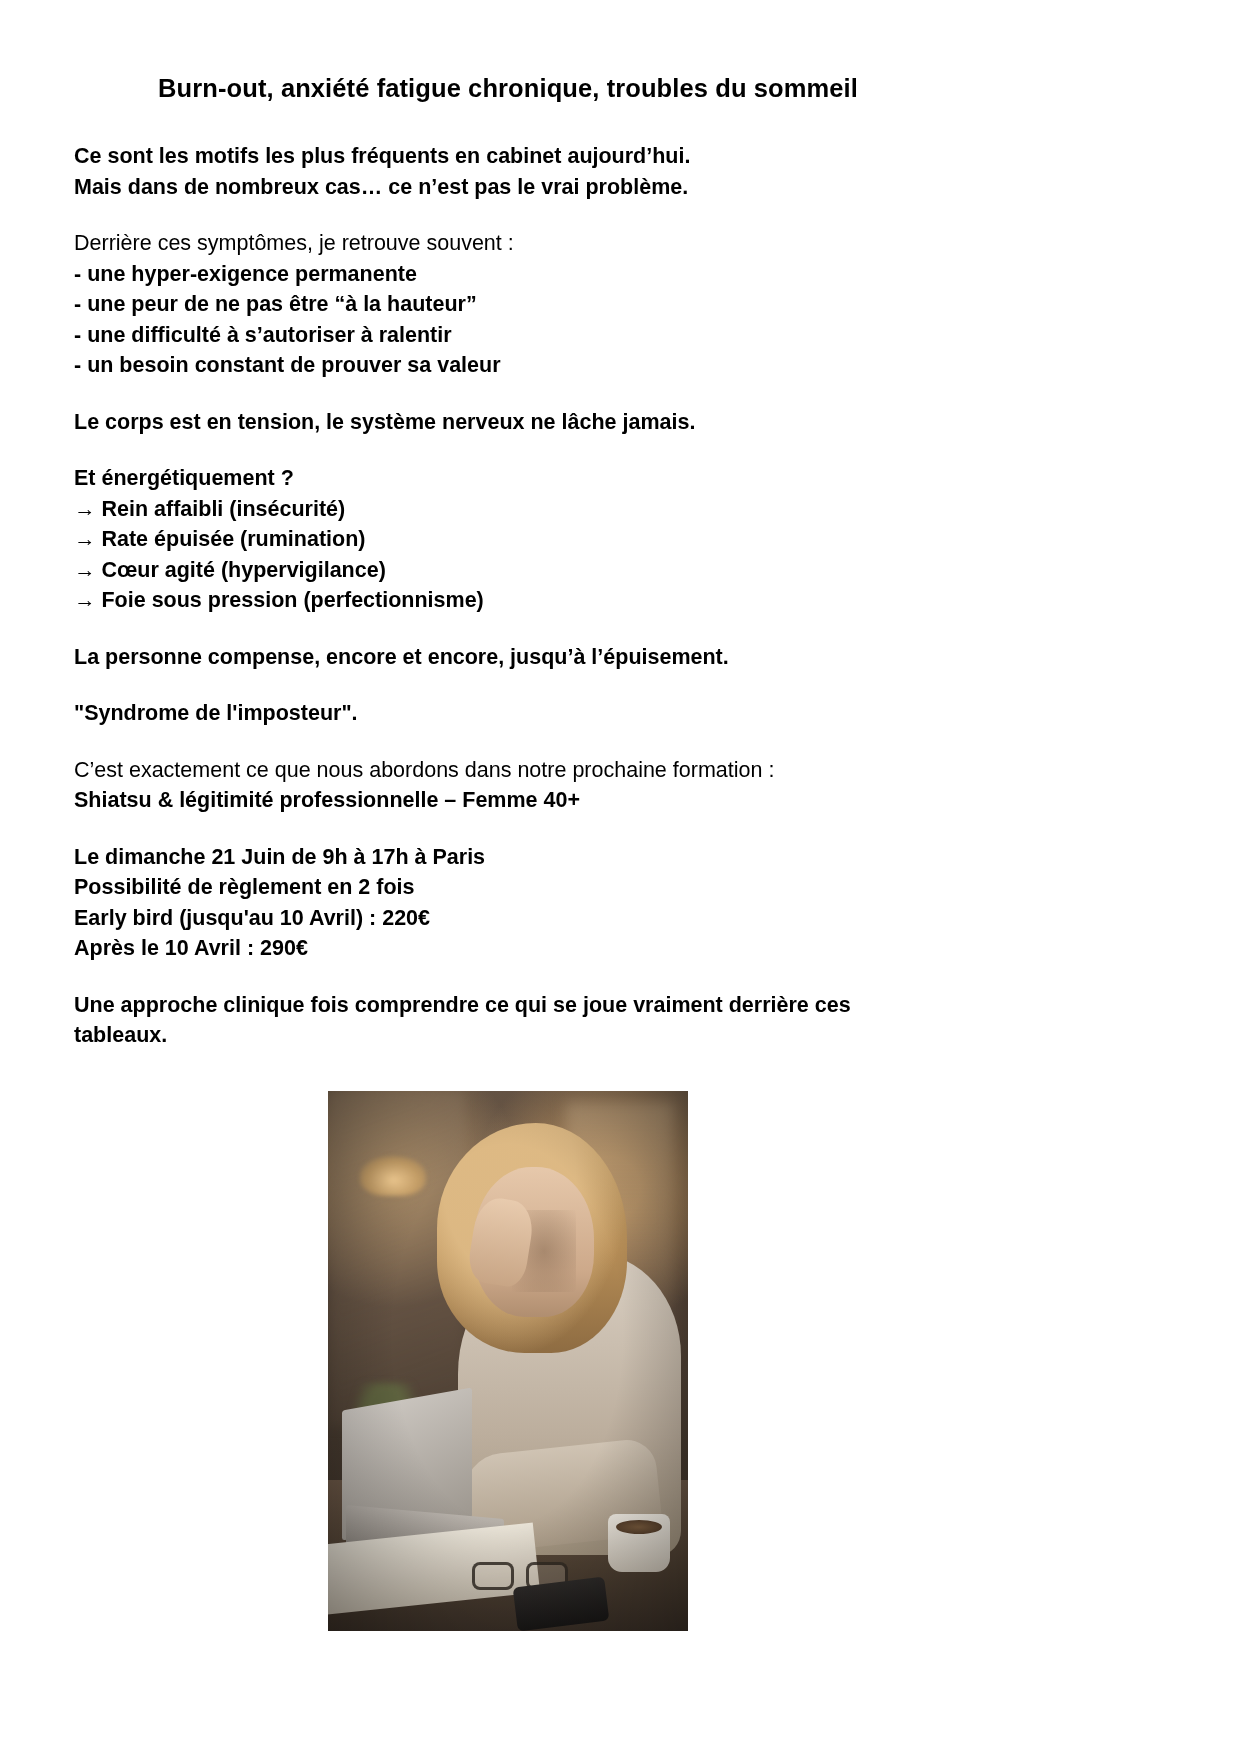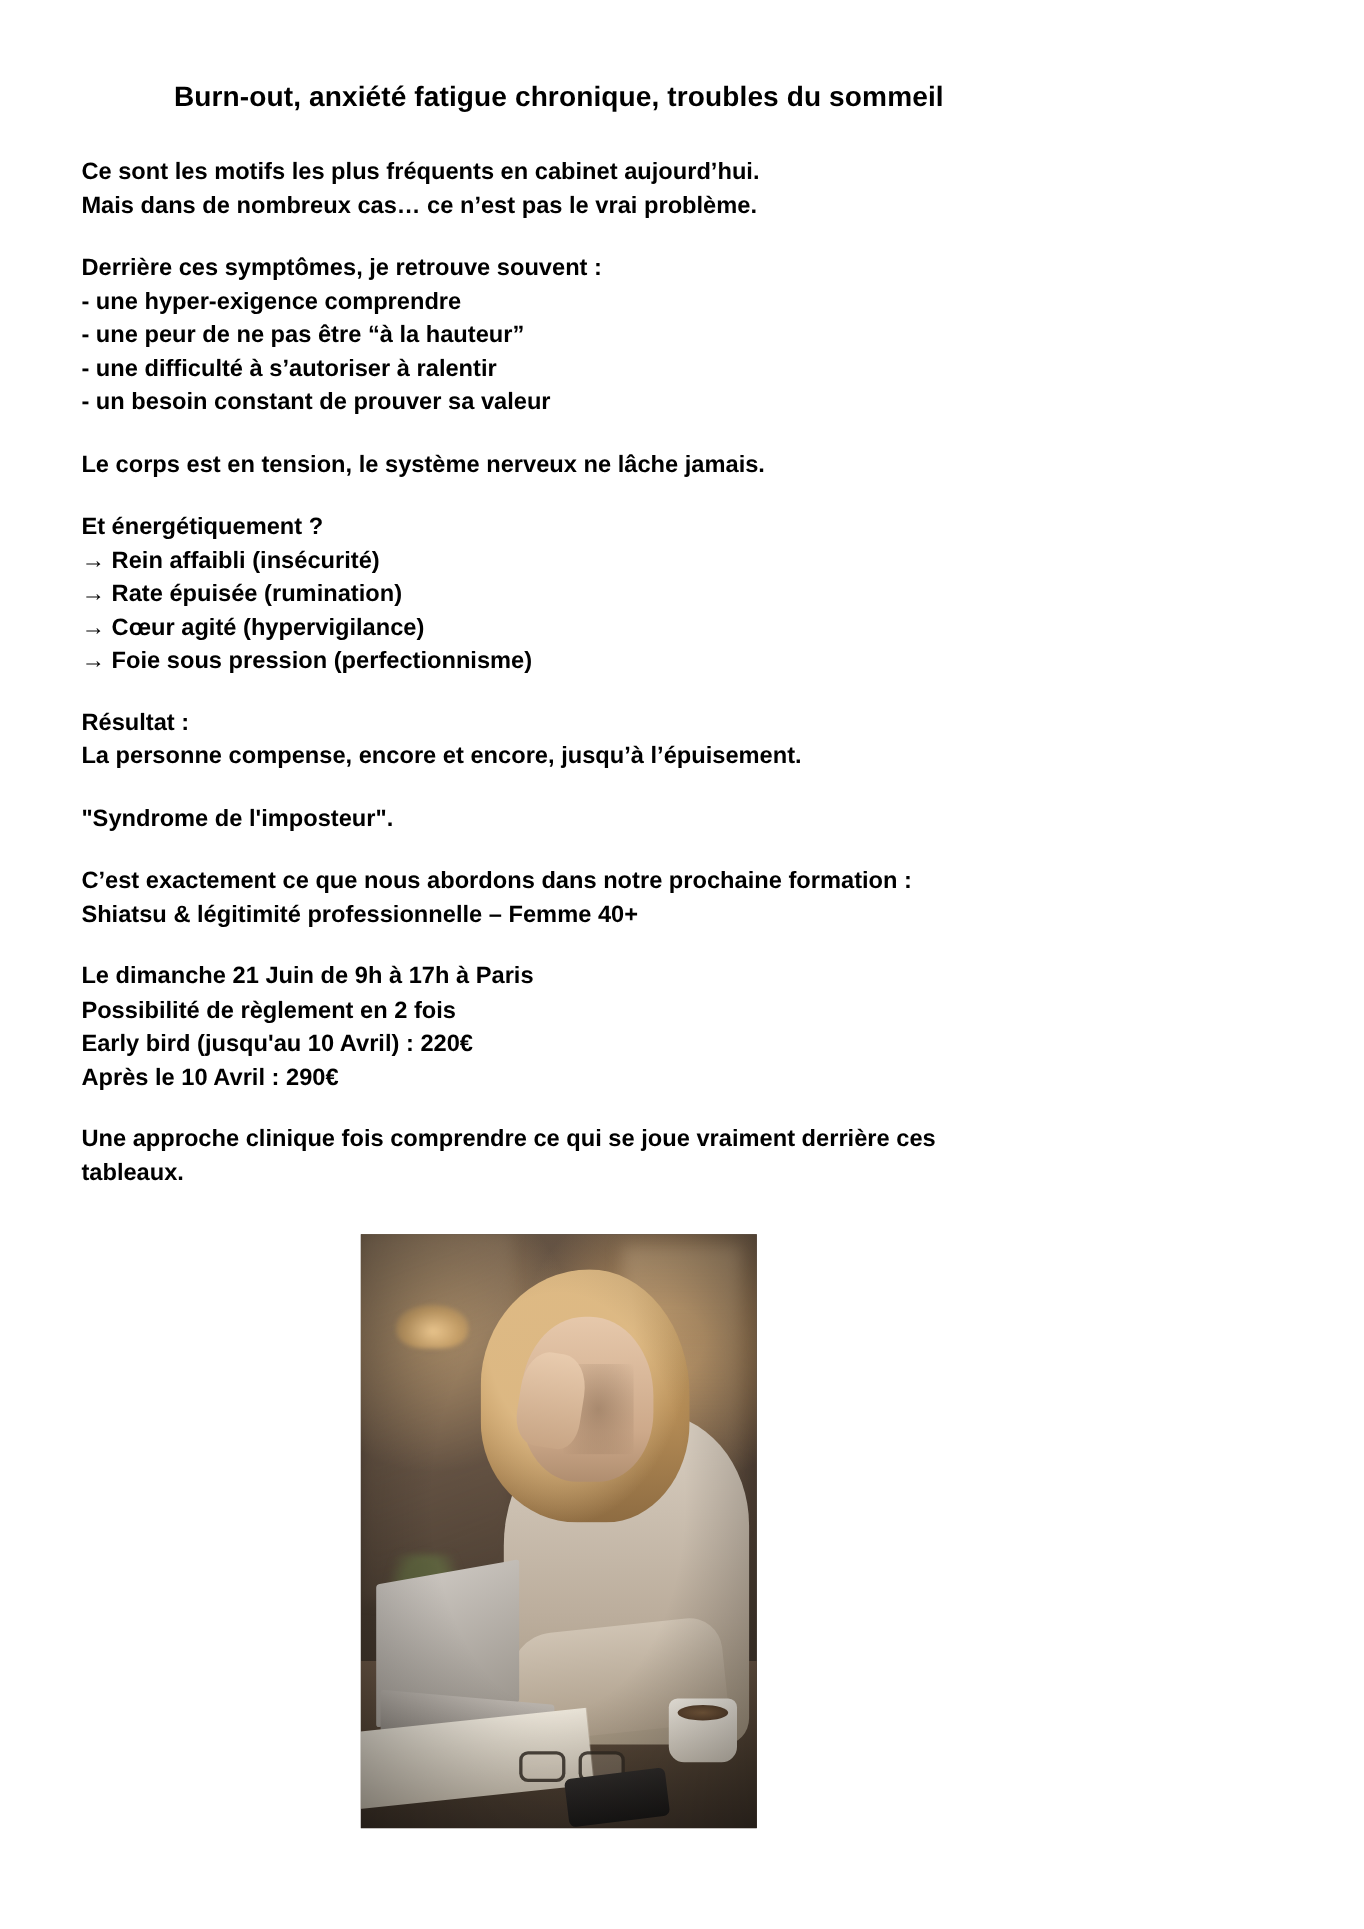--- a/index.html
+++ b/index.html
@@ -38,21 +38,21 @@
     margin: 0 0 0 0;
   }
   .spacer {
     height: 26px;
   }
   .line {
     white-space: pre-wrap;
     font-weight: bold;
   }
   .strong-line {
-    font-weight: bold;
+    font-weight: normal;
   }
   .figure-wrap {
     margin-top: 40px;
     display: flex;
     justify-content: center;
   }
   .photo {
     position: relative;
     width: 360px;
     height: 540px;
@@ -212,21 +212,21 @@
 
     <div class="para">
       <div class="line">Ce sont les motifs les plus fréquents en cabinet aujourd’hui.</div>
       <div class="line">Mais dans de nombreux cas… ce n’est pas le vrai problème.</div>
     </div>
 
     <div class="spacer"></div>
 
     <div class="para">
       <div class="line strong-line">Derrière ces symptômes, je retrouve souvent :</div>
-      <div class="line">- une hyper-exigence comprendre</div>
+      <div class="line">- une hyper-exigence permanente</div>
       <div class="line">- une peur de ne pas être “à la hauteur”</div>
       <div class="line">- une difficulté à s’autoriser à ralentir</div>
       <div class="line">- un besoin constant de prouver sa valeur</div>
     </div>
 
     <div class="spacer"></div>
 
     <div class="para">
       <div class="line">Le corps est en tension, le système nerveux ne lâche jamais.</div>
     </div>
@@ -237,21 +237,20 @@
       <div class="line">Et énergétiquement ?</div>
       <div class="line">→ Rein affaibli (insécurité)</div>
       <div class="line">→ Rate épuisée (rumination)</div>
       <div class="line">→ Cœur agité (hypervigilance)</div>
       <div class="line">→ Foie sous pression (perfectionnisme)</div>
     </div>
 
     <div class="spacer"></div>
 
     <div class="para">
-      <div class="line strong-line">Résultat :</div>
       <div class="line">La personne compense, encore et encore, jusqu’à l’épuisement.</div>
     </div>
 
     <div class="spacer"></div>
 
     <div class="para">
       <div class="line">"Syndrome de l'imposteur".</div>
     </div>
 
     <div class="spacer"></div>

